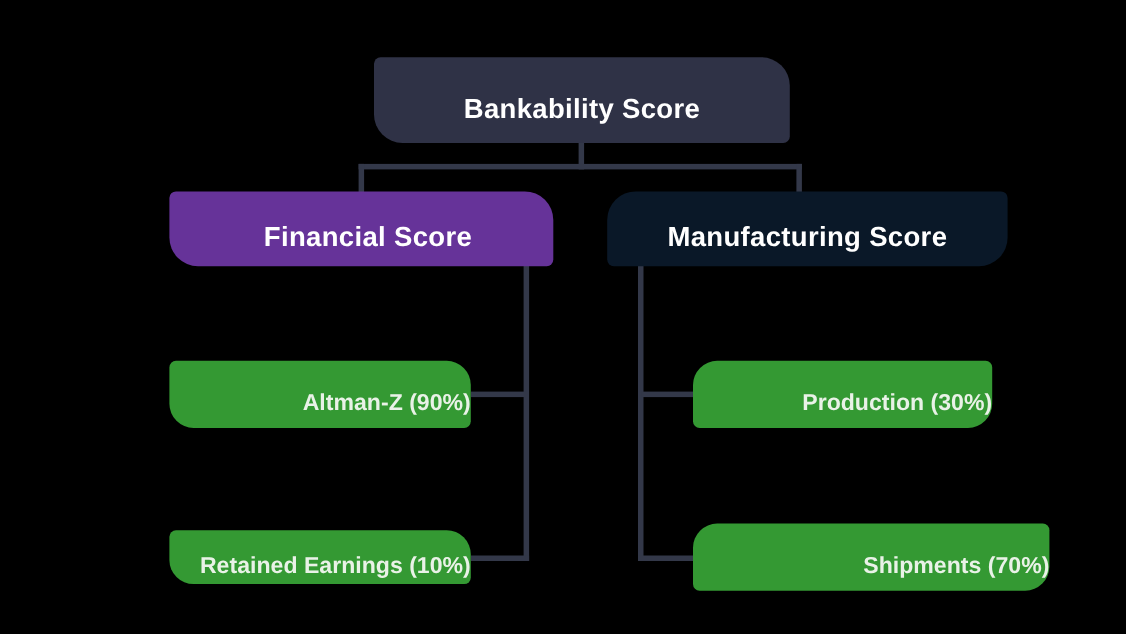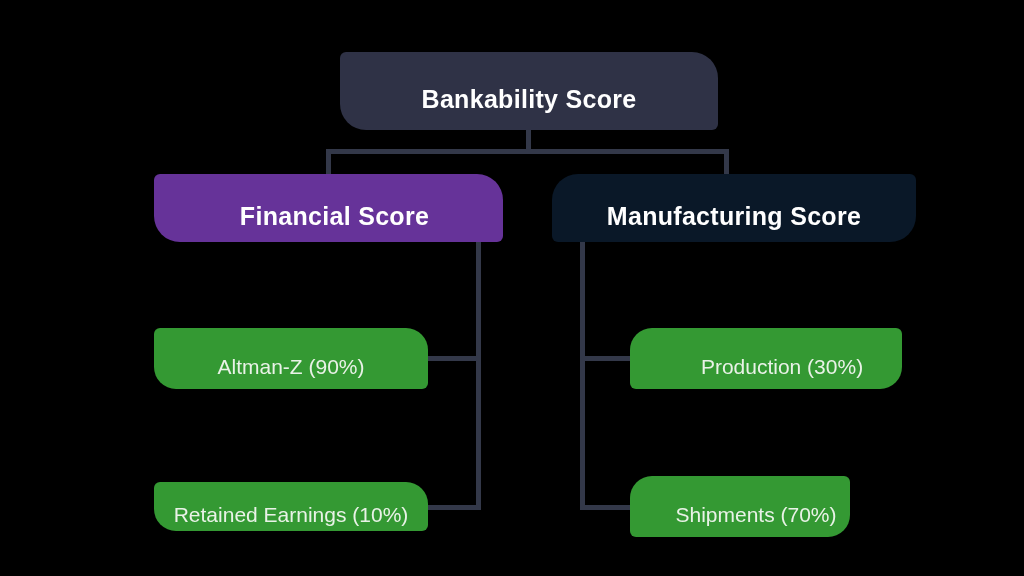--- a/index.html
+++ b/index.html
@@ -37,31 +37,32 @@
     border-radius: 6px 26px 6px 26px;
     font-weight: 700; font-size: 25px; letter-spacing: 0.3px; padding-left: 12px;
   }
   .node-manufacturing {
     left: 552px; top: 174px; width: 364px; height: 68px;
     background: var(--manufacturing-bg, #0a1828);
     border-radius: 26px 6px 26px 6px;
     font-weight: 700; font-size: 25px; letter-spacing: 0.3px;
   }
   .leaf {
-    font-weight: 400;
+    font-weight: 700;
     font-size: 21px;
     color: var(--leaf-text, #e9f2e7);
     background: var(--leaf-bg, #349933);
+    justify-content: flex-end;
   }
   .leaf-left  { border-radius: 6px 22px 6px 22px; }
   .leaf-right { border-radius: 22px 6px 22px 6px; padding-left: 32px; }
   .node-altman    { left: 154px; top: 328px; width: 274px; height: 61px; }
   .node-retained  { left: 154px; top: 482px; width: 274px; height: 49px; }
   .node-production{ left: 630px; top: 328px; width: 272px; height: 61px; }
-  .node-shipments { left: 630px; top: 476px; width: 220px; height: 61px; }
+  .node-shipments { left: 630px; top: 476px; width: 324px; height: 61px; }
 
   .line {
     position: absolute;
     background: var(--connector, #333849);
   }
   .l-root-stem      { left: 526px; top: 129px; width: 5px;  height: 25px; }
   .l-split          { left: 326px; top: 149px; width: 403px; height: 5px; }
   .l-drop-financial { left: 326px; top: 149px; width: 5px;  height: 27px; }
   .l-drop-manufact  { left: 724px; top: 149px; width: 5px;  height: 27px; }
   .l-fin-trunk      { left: 476px; top: 241px; width: 5px;  height: 269px; }

